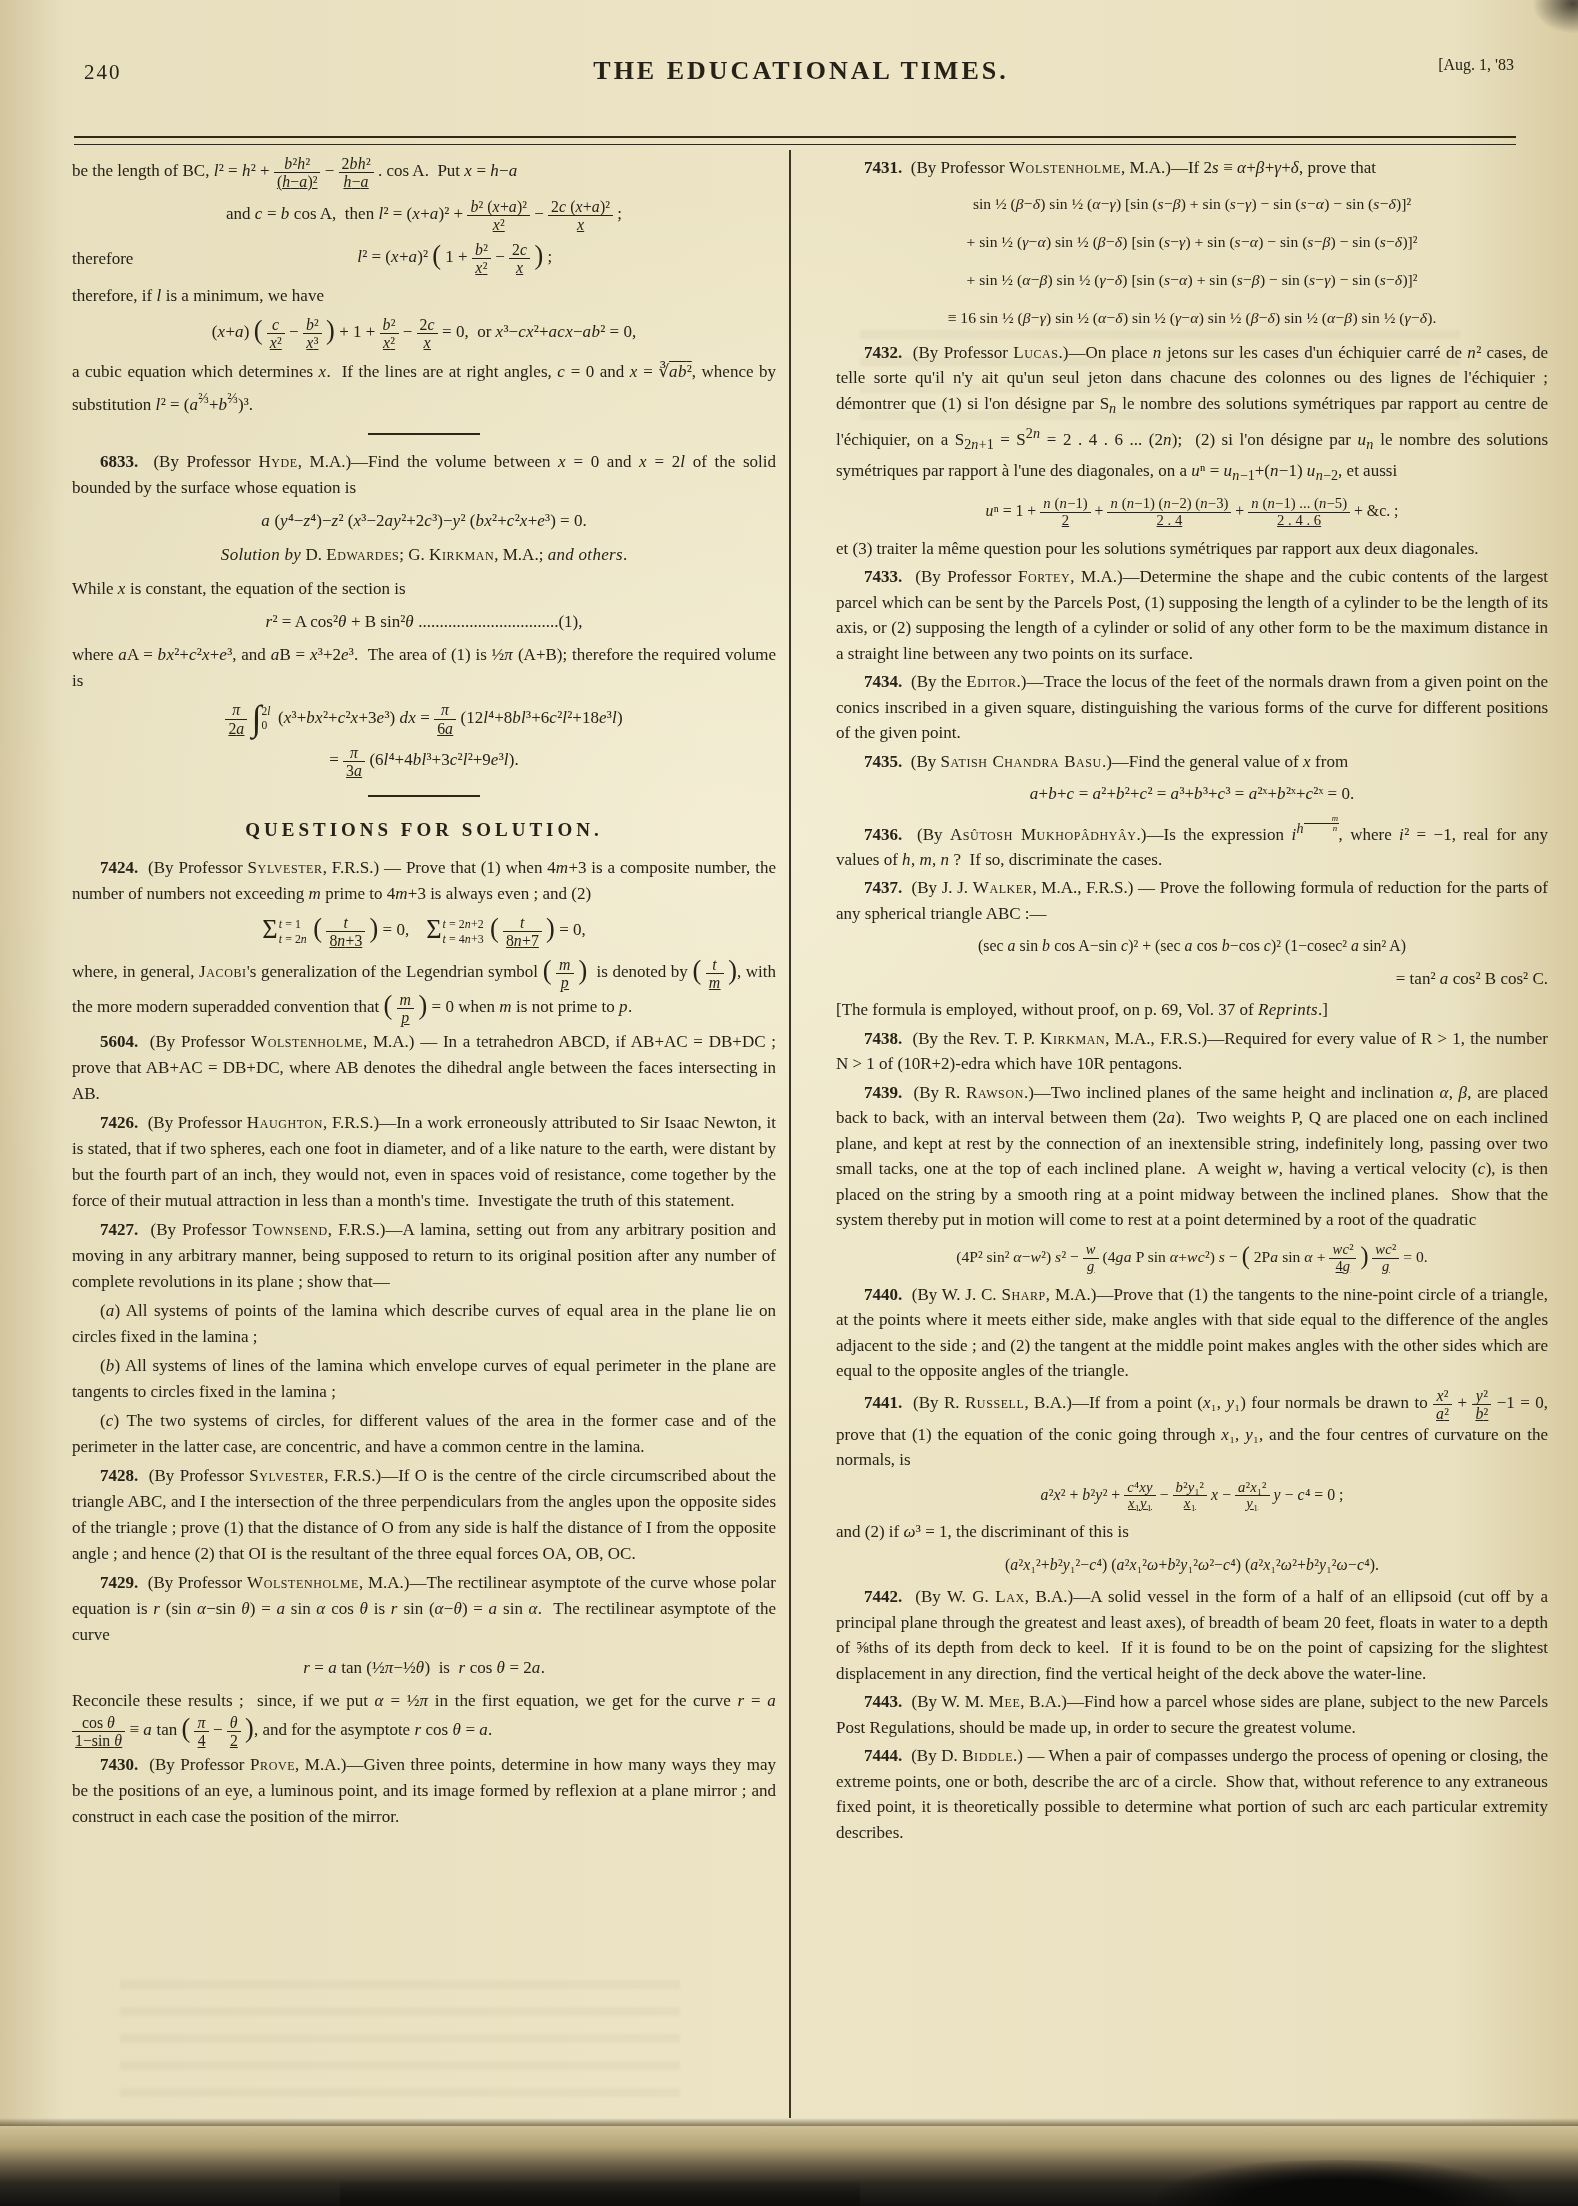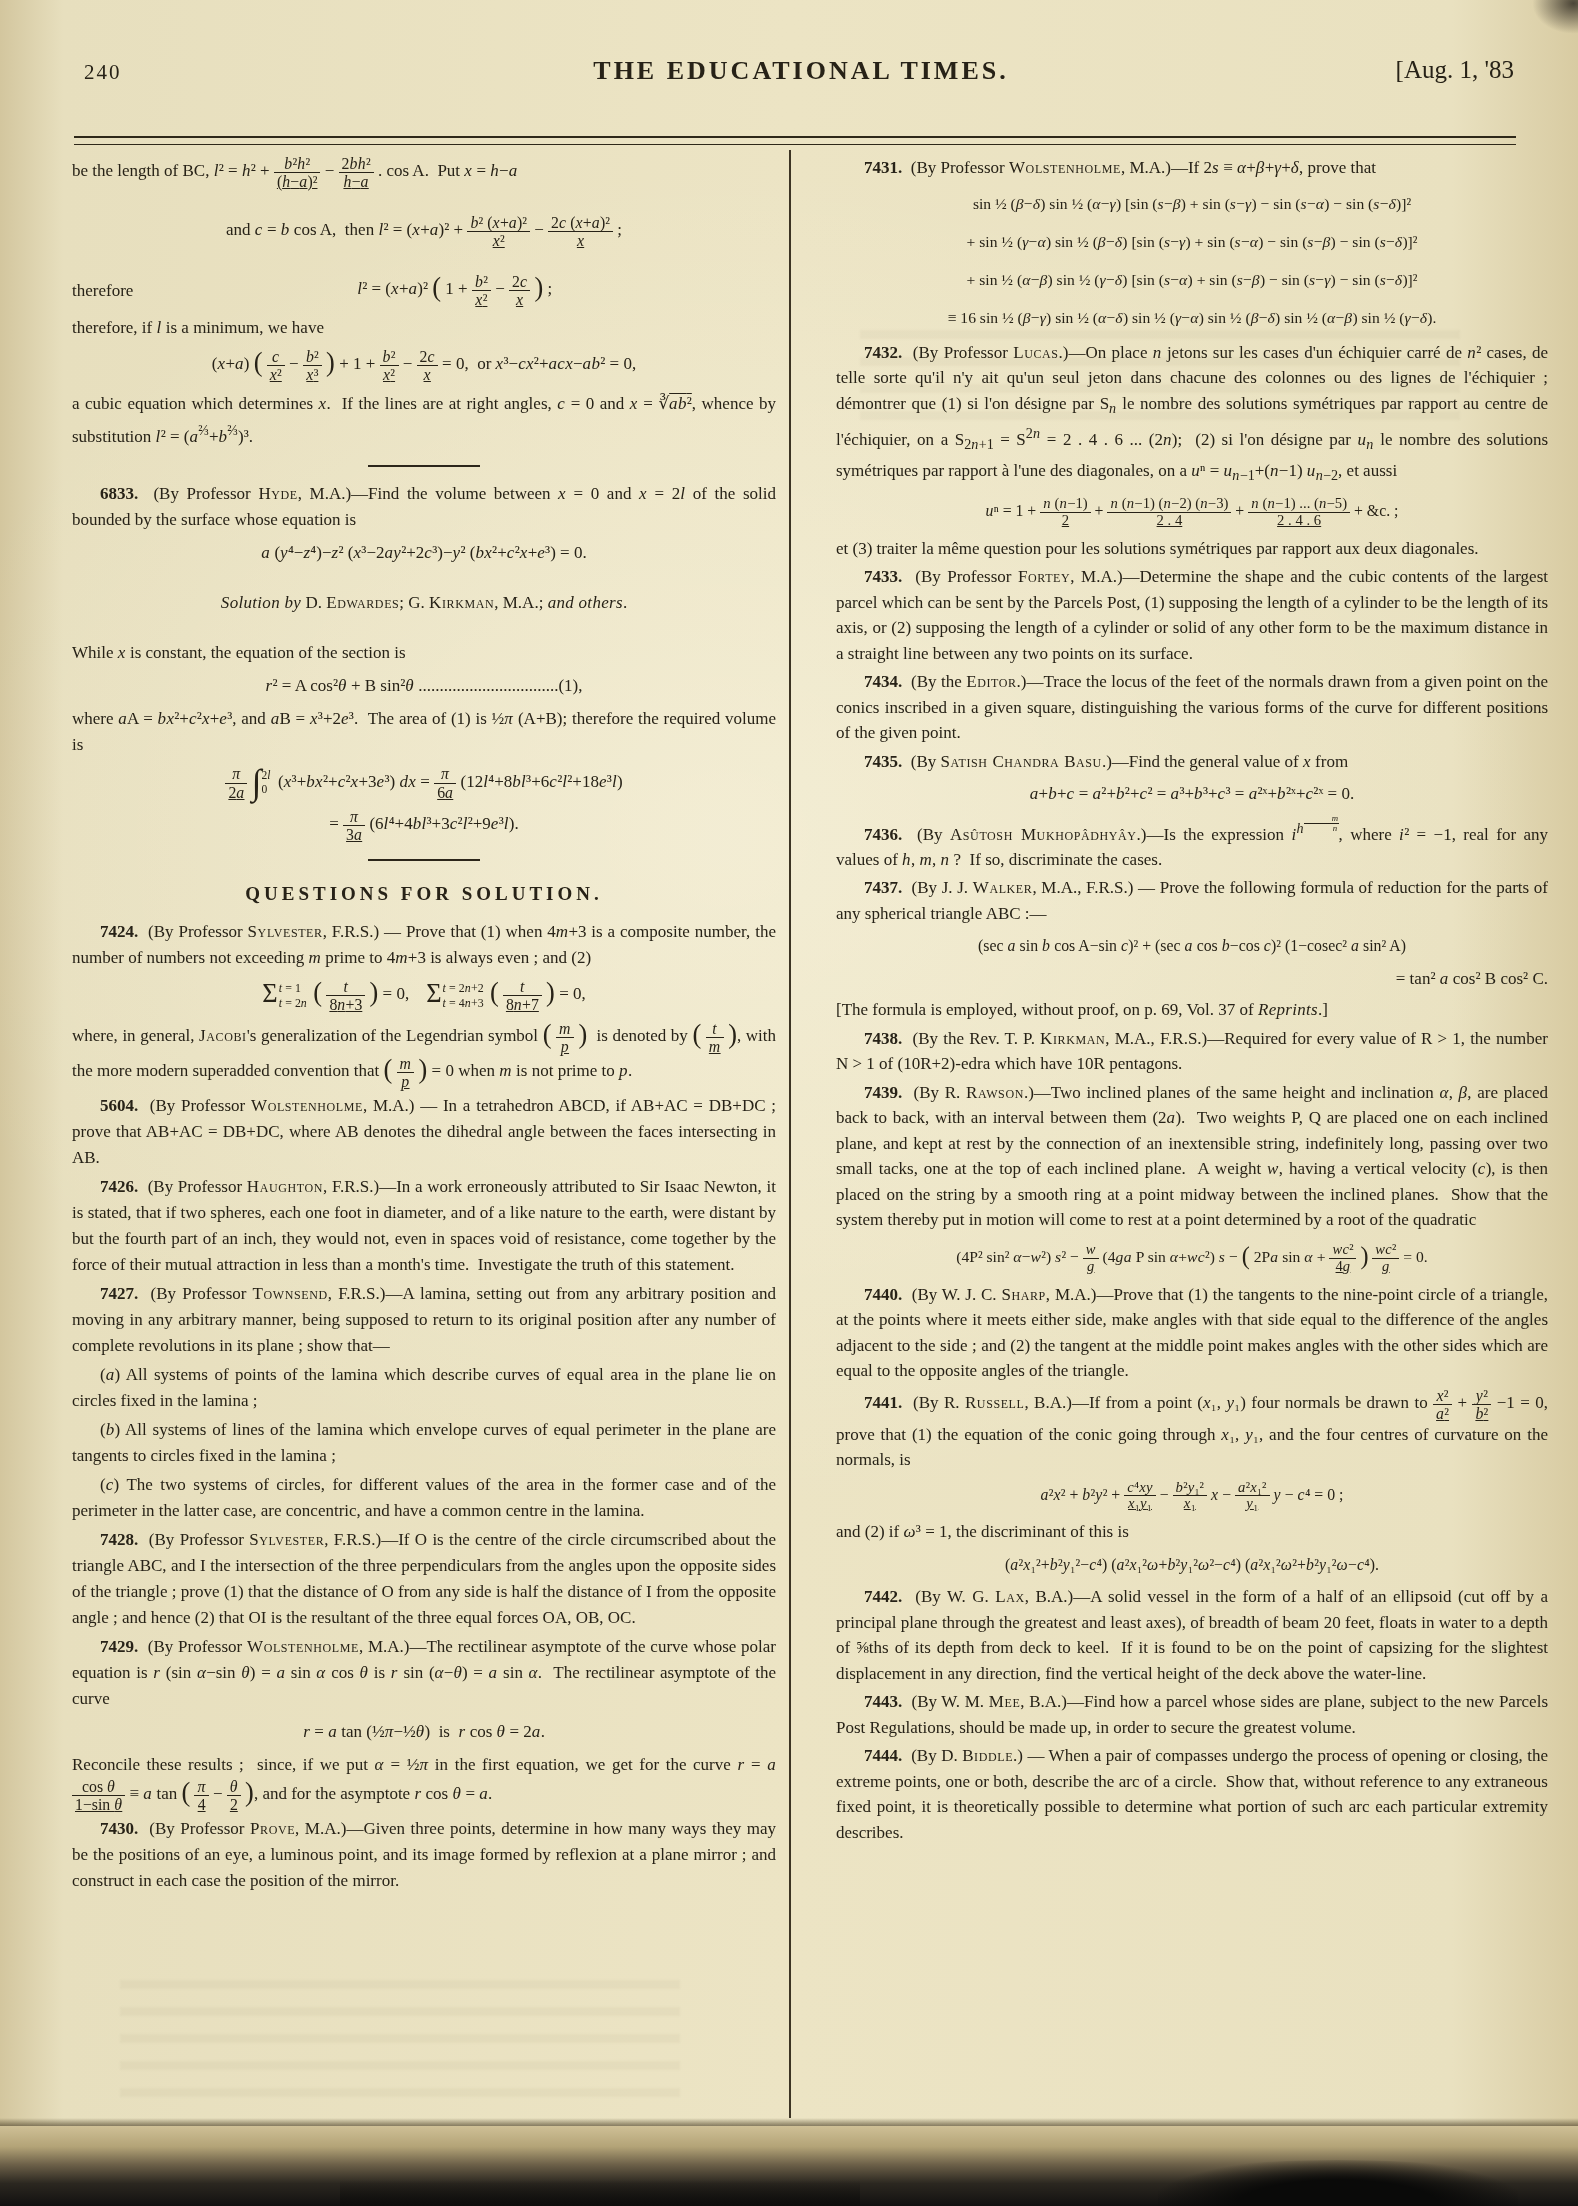--- a/index.html
+++ b/index.html
@@ -5,34 +5,34 @@
   html,body{margin:0;padding:0;background:#6b655a;}
   .page{position:relative;width:1578px;height:2206px;overflow:hidden;
     color:#272217;font-family:"Liberation Serif","DejaVu Serif",serif;
     background:
       radial-gradient(ellipse 1100px 900px at 46% 38%, rgba(255,252,238,.38), rgba(255,252,238,0) 75%),
       linear-gradient(90deg,#d3c69e 0,#e7dfbe 4%,#ece4c4 50%,#e9e1c0 92%,#d8cba2 100%),
       #e9e1c2;}
   .hdr-num{position:absolute;top:60px;left:84px;font-size:21px;letter-spacing:2px;}
   .hdr-title{position:absolute;top:56px;left:0;width:1578px;text-align:center;
     font-size:26px;font-weight:bold;letter-spacing:3px;padding-left:12px;}
-  .hdr-date{position:absolute;top:56px;right:64px;font-size:25px;}
+  .hdr-date{position:absolute;top:56px;right:64px;font-size:16px;}
   .rule2{position:absolute;left:74px;right:62px;top:136px;height:6px;
     border-top:2.5px solid #2e2819;border-bottom:1px solid #2e2819;}
   .divider{position:absolute;left:789px;top:150px;bottom:88px;width:2px;background:#3c3424;}
   .col{position:absolute;top:152px;text-align:justify;font-size:17px;line-height:26px;}
   .col-l{left:72px;width:704px;}
   .col-r{left:836px;width:712px;line-height:25.5px;}
   .p{margin:3px 0;text-indent:28px;}
   .noind{text-indent:0;}
   .fm{margin:7px 0;text-align:center;text-indent:0;}
   .fmrow{display:flex;align-items:center;margin:7px 0;text-indent:0;}
   .fmrow .lab{flex:0 0 auto;text-align:left;}
   .fmrow .fx{flex:1 1 auto;text-align:center;}
-  .ctr{text-align:center;text-indent:0;margin:24px 0;}
+  .ctr{text-align:center;text-indent:0;margin:8px 0;}
   .sep{width:112px;border-top:2.5px solid #2c261a;margin:16px auto 14px;}
   .qhead{text-align:center;text-indent:0;font-weight:bold;font-size:19px;
     letter-spacing:4px;margin:20px 0 12px;}
   .sc{font-variant:small-caps;letter-spacing:.6px;}
   .fr{display:inline-block;vertical-align:middle;text-align:center;
     line-height:1.08;font-size:.93em;text-indent:0;}
   .fr .n{display:block;padding:0 3px;border-bottom:1.3px solid #272217;}
   .fr .d{display:block;padding:0 3px;text-decoration:underline;}
   .bp{font-size:1.55em;font-weight:300;vertical-align:-6%;letter-spacing:0;}
   .ov{text-decoration:overline;}

